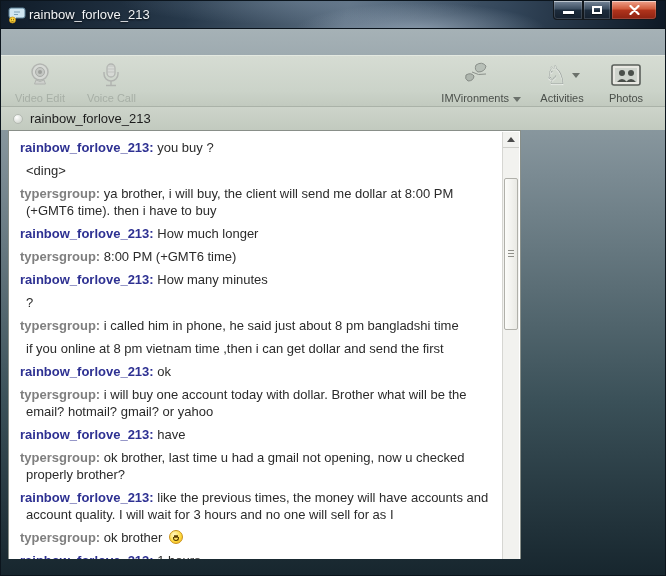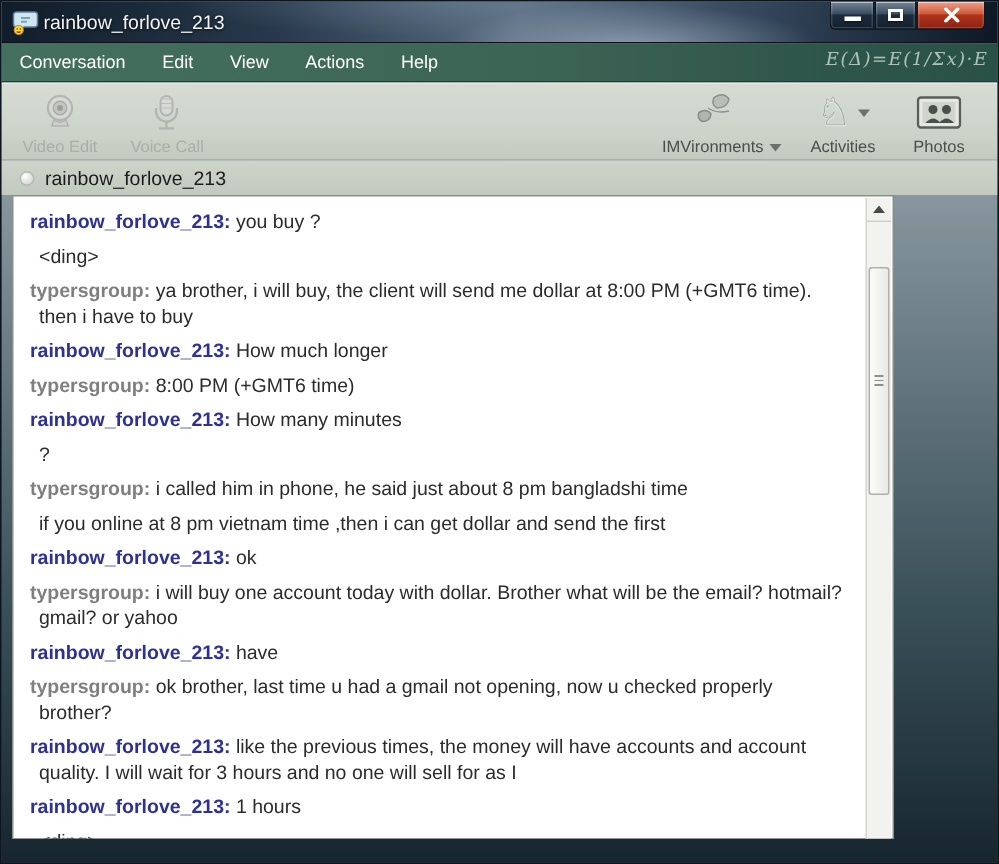--- a/index.html
+++ b/index.html
@@ -76,21 +76,21 @@
   
   .statusrow{
     position:absolute;top:106px;left:0;right:0;height:23px;
     background:linear-gradient(to bottom,#cdd4ca,#c2cabf);
     display:flex;align-items:center;padding-left:12px;
   }
   .statusdot{width:10px;height:10px;border-radius:50%;background:radial-gradient(circle at 35% 30%,#ffffff,#d8dcd6 70%,#b8beb6);border:1px solid #b4bab2;margin-right:7px;}
   .statusname{font-size:13px;color:#1c1c1c;}
   
   .chatframe{
-    position:absolute;top:129px;left:7px;width:588px;bottom:16px;
+    position:absolute;top:129px;left:7px;width:513px;bottom:16px;
     background:#fff;border:1px solid #898f89;border-bottom:none;
   }
   .chatlog{
     position:absolute;top:1px;left:1px;right:18px;bottom:0;overflow:hidden;
     padding:7px 12px 0 10px;font-size:13px;line-height:17px;color:#2b2b2b;
   }
   .msg{padding-left:6px;text-indent:-6px;margin:0 0 6px 0;word-wrap:break-word;}
   .msg.cont{text-indent:0;}
   .sender{font-weight:bold;}
   .sender.rainbow{color:var(--rainbow-name,#2e3192);}
@@ -139,28 +139,20 @@
       <div class="winbtn close">
         <span class="glyph-close">
           <svg width="11" height="10" viewBox="0 0 11 10">
               <path d="M1.5 1 L9.5 9 M9.5 1 L1.5 9" stroke="#fff" stroke-width="2.2" stroke-linecap="round"></path>
             </svg>
         </span>
       </div>
     </div>
   </div>
 
-  <div class="menubar">
-    <span class="menuitem">Conversation</span>
-    <span class="menuitem">Edit</span>
-    <span class="menuitem">View</span>
-    <span class="menuitem">Actions</span>
-    <span class="menuitem">Help</span>
-    <span class="chalk">E(Δ)=E(1/Σx)·E</span>
-  </div>
 
   <div class="toolbar">
     <div class="tbgroup left">
       <div class="tbbtn disabled">
         <span class="iconbox">
           <svg width="26" height="26" viewBox="0 0 26 26">
             <circle cx="13" cy="10" r="8" fill="#d8dcd8" stroke="#9aa09a" stroke-width="1.5"></circle>
             <circle cx="13" cy="10" r="4.5" fill="#b9bfb9" stroke="#8a908a"></circle>
             <circle cx="13" cy="10" r="2" fill="#767c76"></circle>
             <path d="M9 18 q4 3 8 0 l1.5 4 h-11 z" fill="#c9cec9" stroke="#9aa09a"></path>
@@ -285,20 +277,25 @@
     <span class="sender typers">typersgroup: </span>
     <span class="text">ok brother, last time u had a gmail not opening, now u checked properly brother?</span>
     
   </div>
         <div class="msg">
     <span class="sender rainbow">rainbow_forlove_213: </span>
     <span class="text">like the previous times, the money will have accounts and account quality. I will wait for 3 hours and no one will sell for as I</span>
     
   </div>
         <div class="msg">
+    <span class="sender typers">typersgroup: </span>
+    <span class="text">ok brother</span>
+    <span class="smiley"><i class="l"></i><i class="r"></i><u></u></span>
+  </div>
+        <div class="msg">
     <span class="sender rainbow">rainbow_forlove_213: </span>
     <span class="text">1 hours</span>
     
   </div>
         <div class="msg cont">
     
     <span class="text">&lt;ding&gt;</span>
     
   </div>
       </div>

